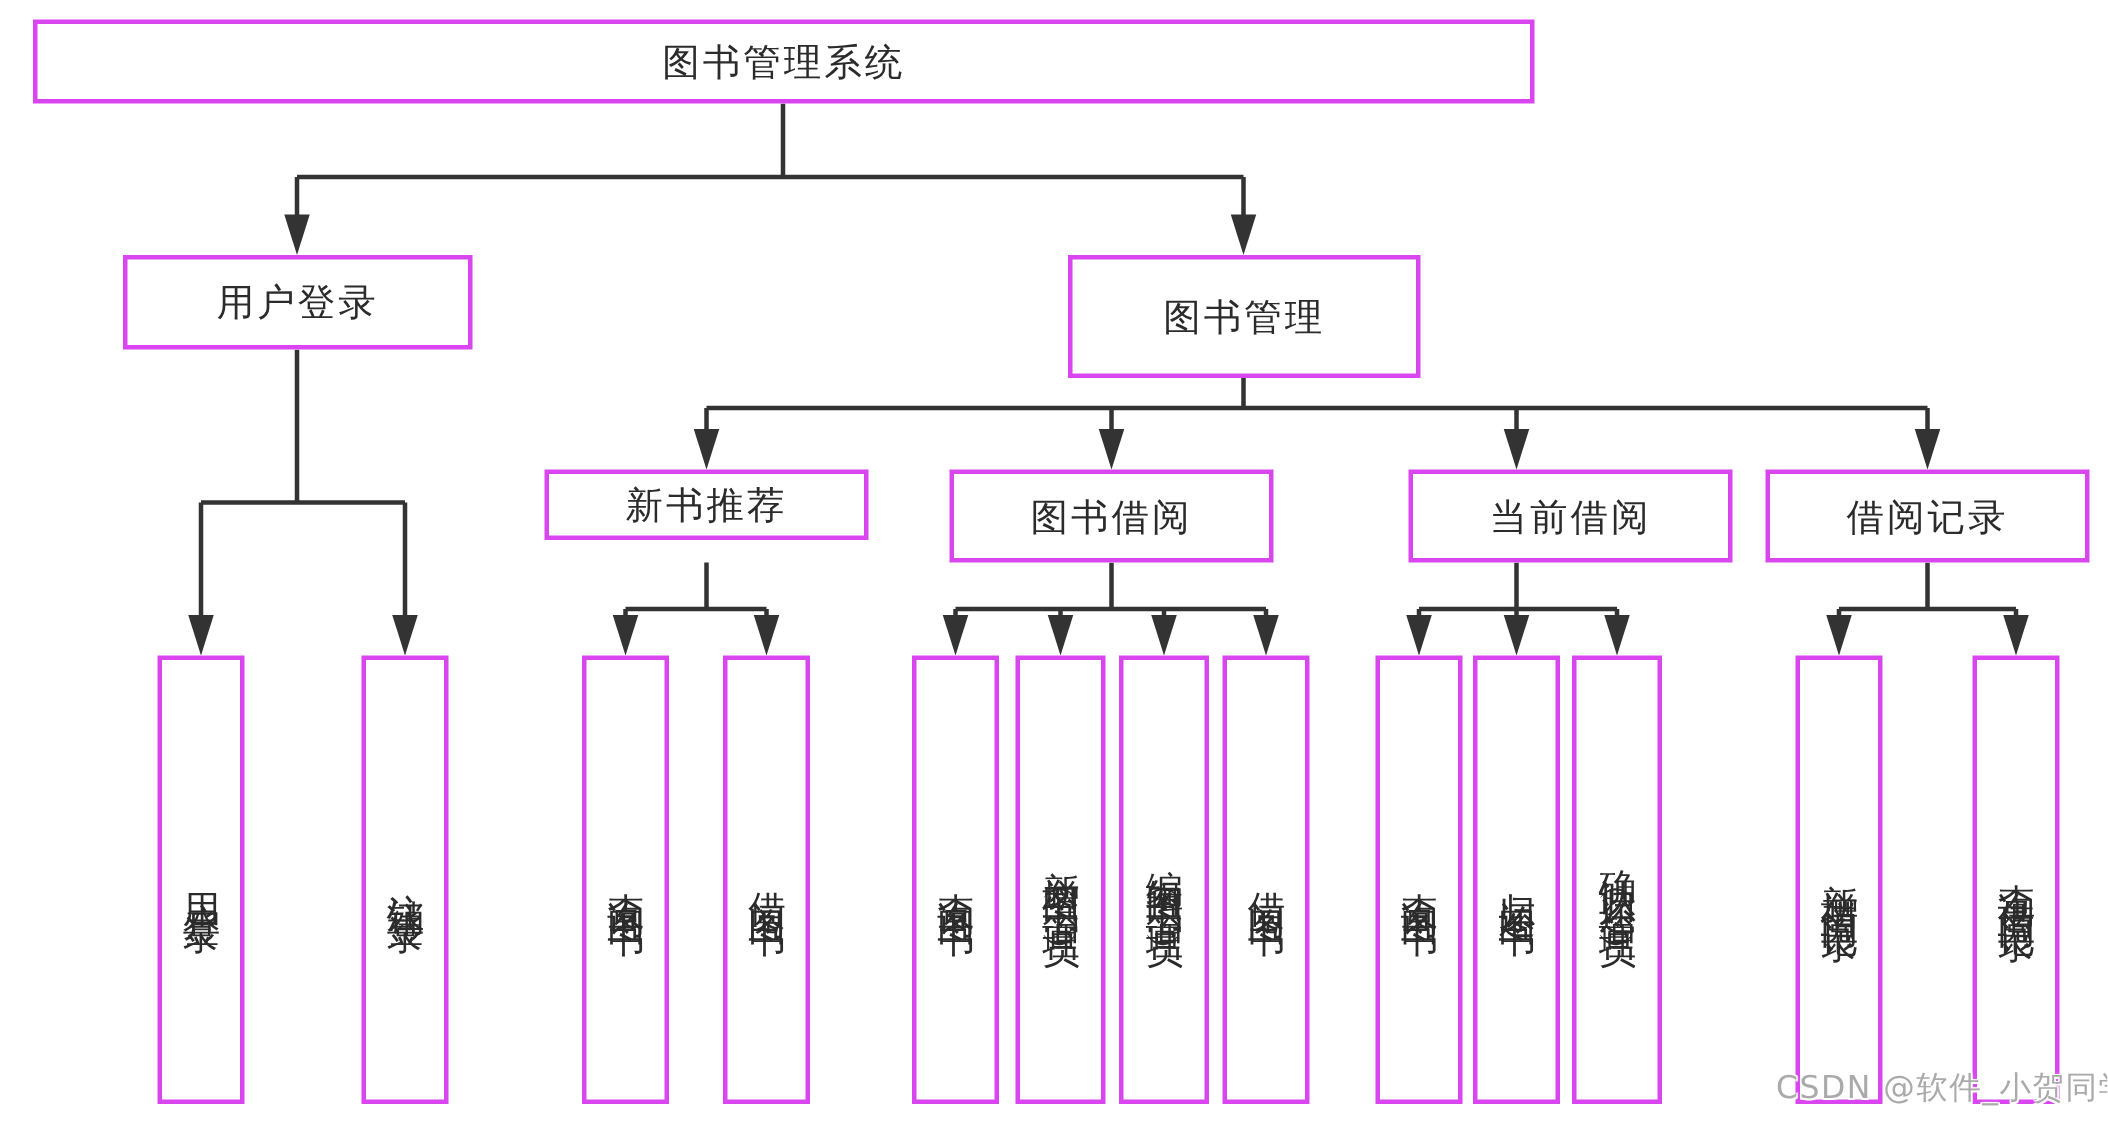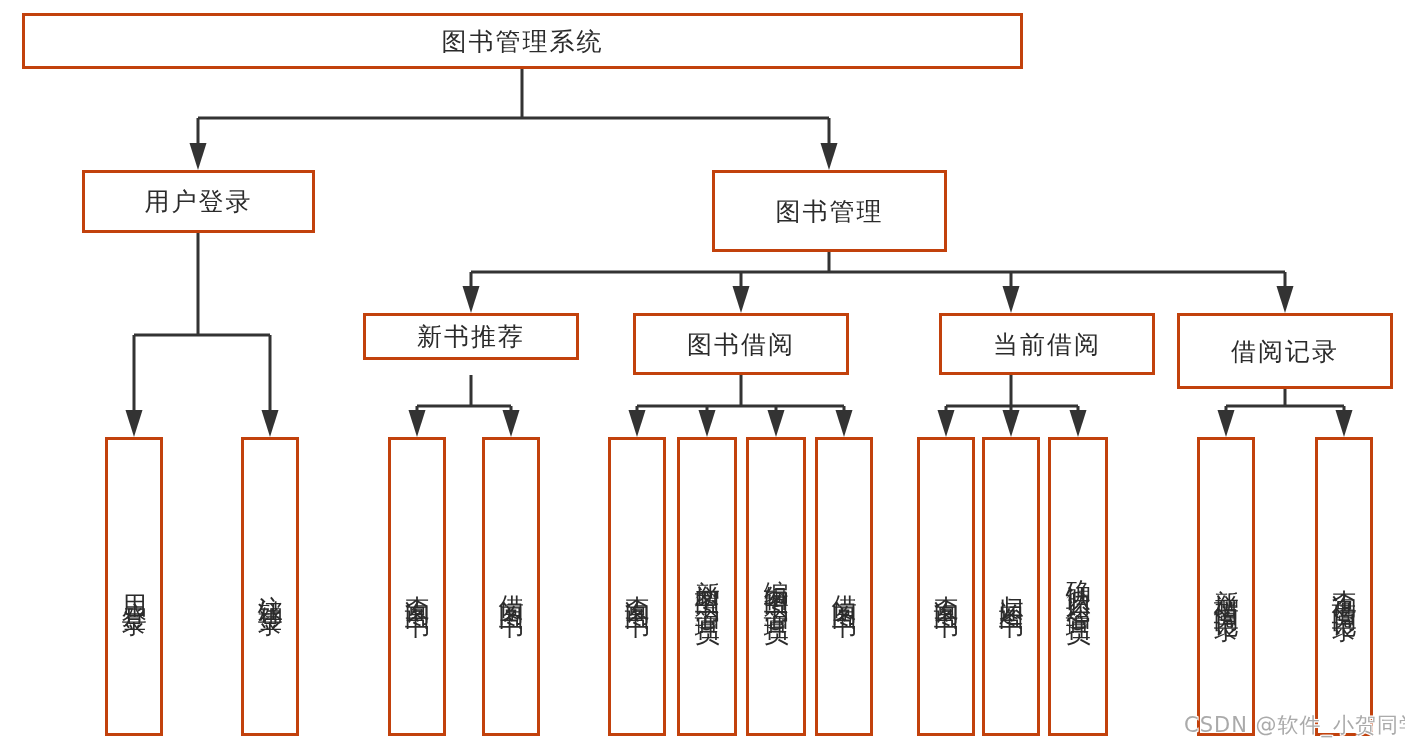--- a/index.html
+++ b/index.html
@@ -15,21 +15,21 @@
   .connectors {
     position: absolute;
     left: 0; top: 0;
     width: 1405px; height: 747px;
     z-index: 1;
   }
   .node {
     position: absolute;
     box-sizing: border-box;
     background: #ffffff;
-    border: 3px solid #c2410c;
+    border: 3px solid #d946ef;
     display: flex;
     align-items: center;
     justify-content: center;
     z-index: 2;
   }
   .hnode {
     font-size: 25px;
     letter-spacing: 2px;
     white-space: nowrap;
   }
@@ -99,21 +99,21 @@
   </svg>
 
   <div class="node hnode" style="left:22px; top:13px; width:1001px; height:56px;">图书管理系统</div>
 
   <div class="node hnode" style="left:82px; top:170px; width:233px; height:63px;">用户登录</div>
   <div class="node hnode" style="left:712px; top:170px; width:235px; height:82px;">图书管理</div>
 
   <div class="node hnode" style="left:363px; top:313px; width:216px; height:47px;">新书推荐</div>
   <div class="node hnode" style="left:633px; top:313px; width:216px; height:62px;">图书借阅</div>
   <div class="node hnode" style="left:903px; top:313px; width:216px; height:62px;margin-left:36px;">当前借阅</div>
-  <div class="node hnode" style="left:1177px; top:313px; width:216px; height:76px;">借阅记录</div>
+  <div class="node hnode" style="left:1177px; top:313px; width:216px; height:62px;">借阅记录</div>
 
   <div class="node leaf" style="left:105px; top:437px; width:58px; height:299px;">
     <span class="vtext">用户登录</span>
   </div>
   <div class="node leaf" style="left:241px; top:437px; width:58px; height:299px;">
     <span class="vtext">注销登录</span>
   </div>
 
   <div class="node leaf" style="left:388px; top:437px; width:58px; height:299px;">
     <span class="vtext">查询图书</span>

